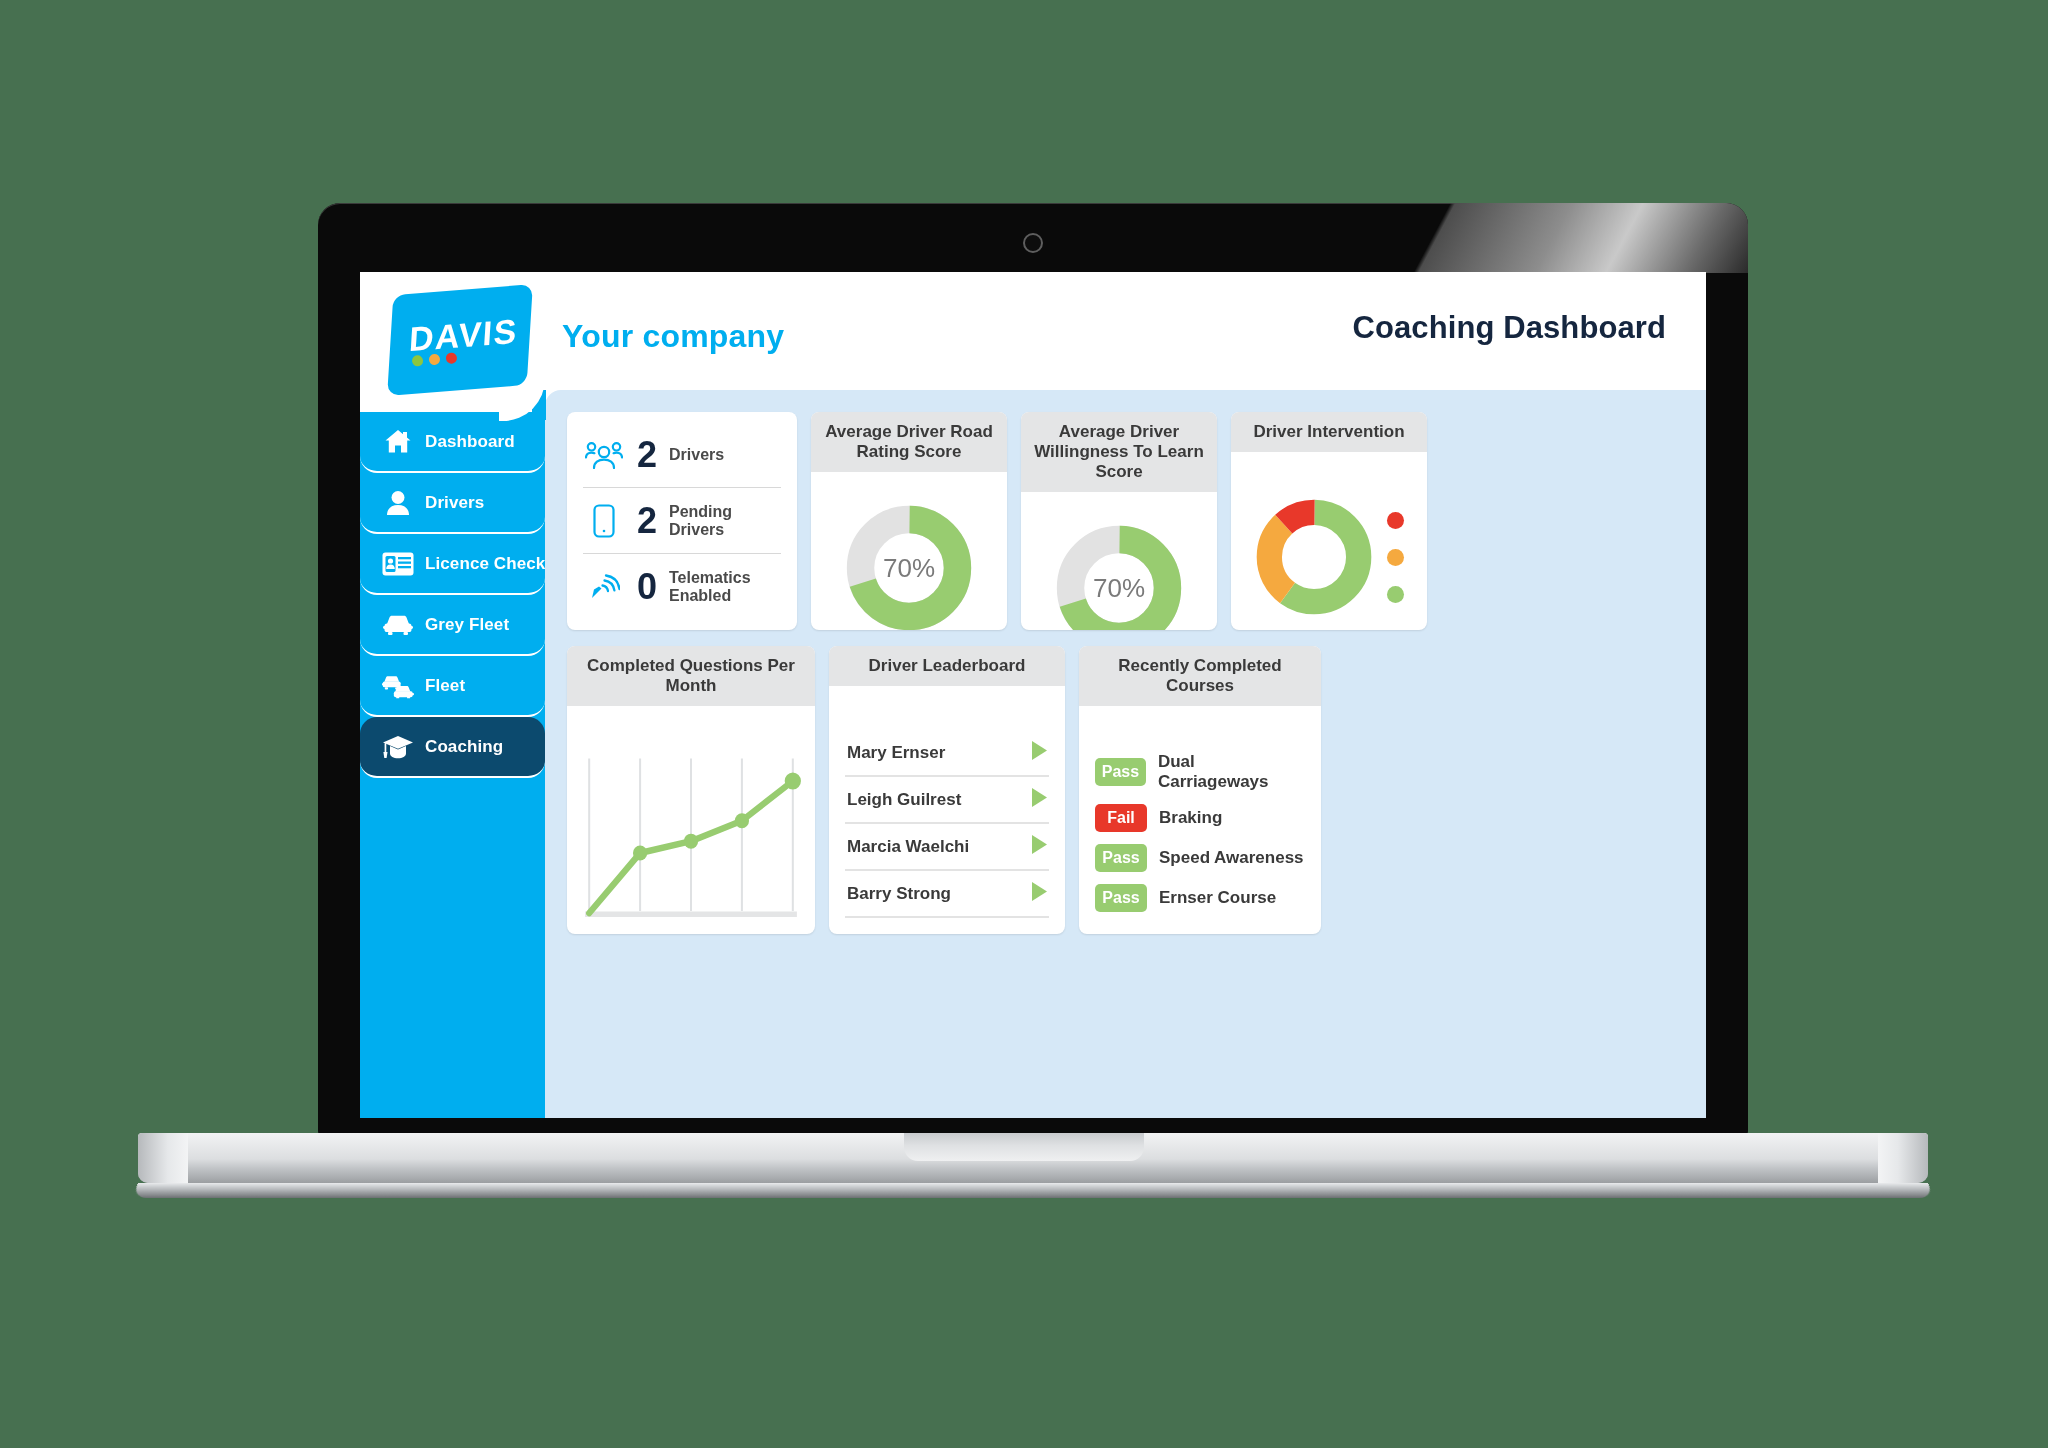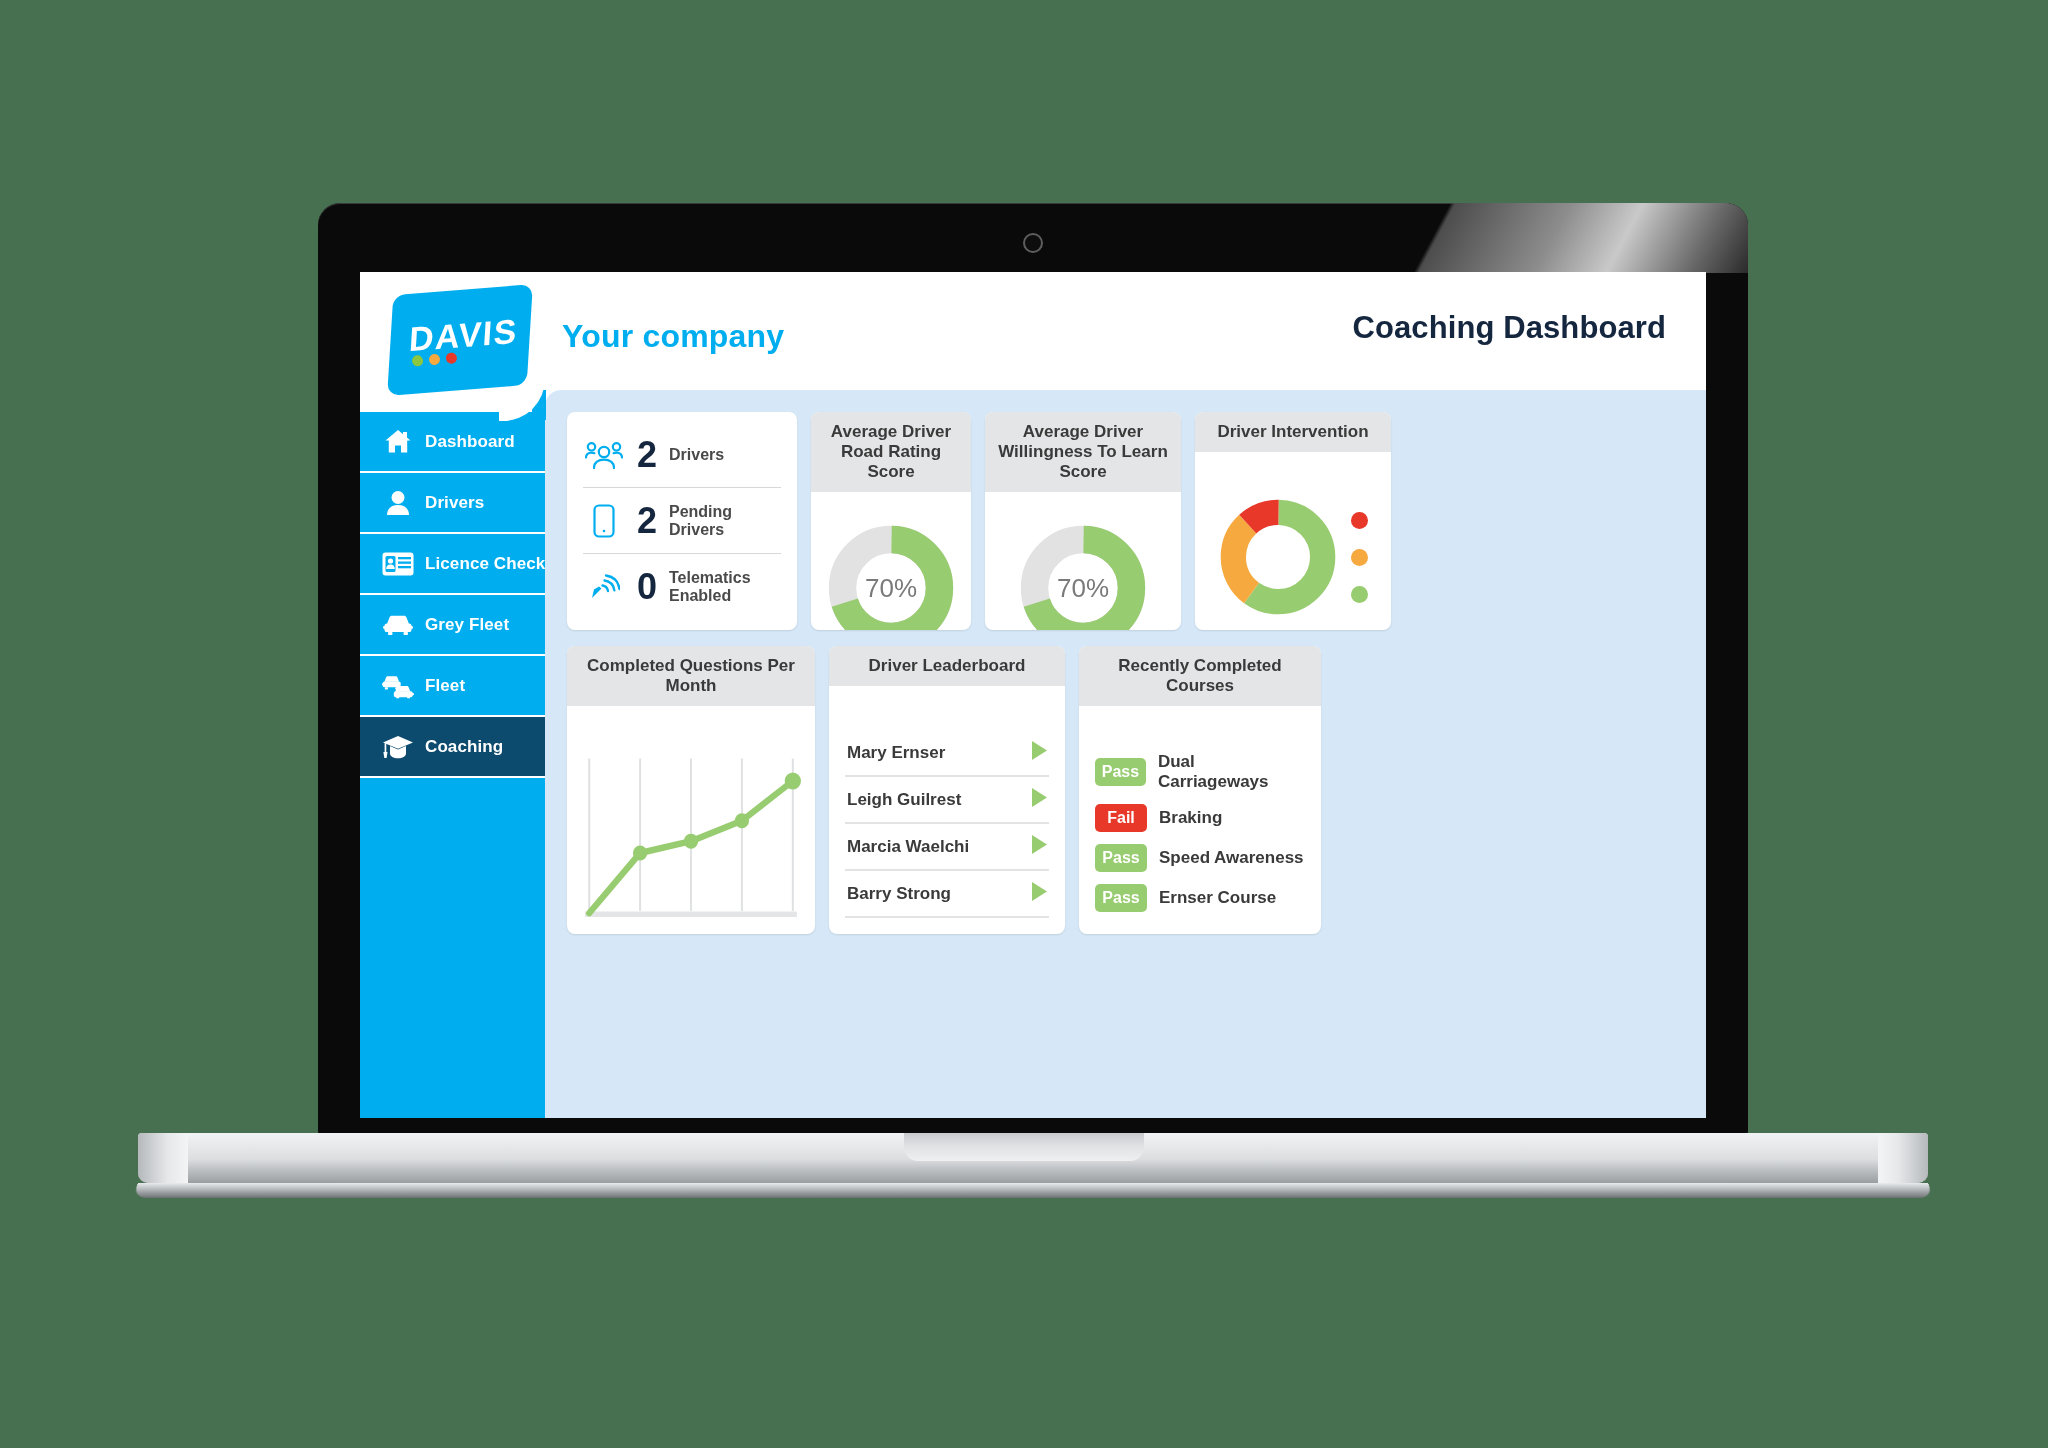--- a/index.html
+++ b/index.html
@@ -201,20 +201,21 @@
   }
   .nav-item {
     position: relative;
     height: 61px;
     display: flex;
     align-items: center;
     padding-left: 22px;
     color: #ffffff;
     cursor: pointer;
     border-bottom: 2px solid #ffffff;
+    border-radius: 17px;
   }
   .nav-item:first-child { margin-top: 40px; }
   .nav-item.active { background: #0c4a6e; }
   .nav-icon {
     width: 32px; height: 30px;
     margin-right: 11px;
     display: flex; align-items: center; justify-content: center;
     flex: 0 0 auto;
   }
   .nav-icon svg { display: block; }
@@ -293,21 +294,21 @@
     flex: 0 0 auto;
   }
   .stat-label {
     font-size: 16px;
     font-weight: 700;
     color: #4A4A4A;
     line-height: 1.1;
   }
 
   
-  #card-road { width: 160px; }
+  #card-road { width: 196px; }
   #card-willing { width: 196px; }
   #card-intervention { width: 196px; }
 
   .donut-wrap { position: relative; width: 128px; height: 128px; }
   .donut-center {
     position: absolute; inset: 0;
     display: flex; align-items: center; justify-content: center;
     font-size: 26px;
     font-weight: 400;
     color: #7A7A7A;

